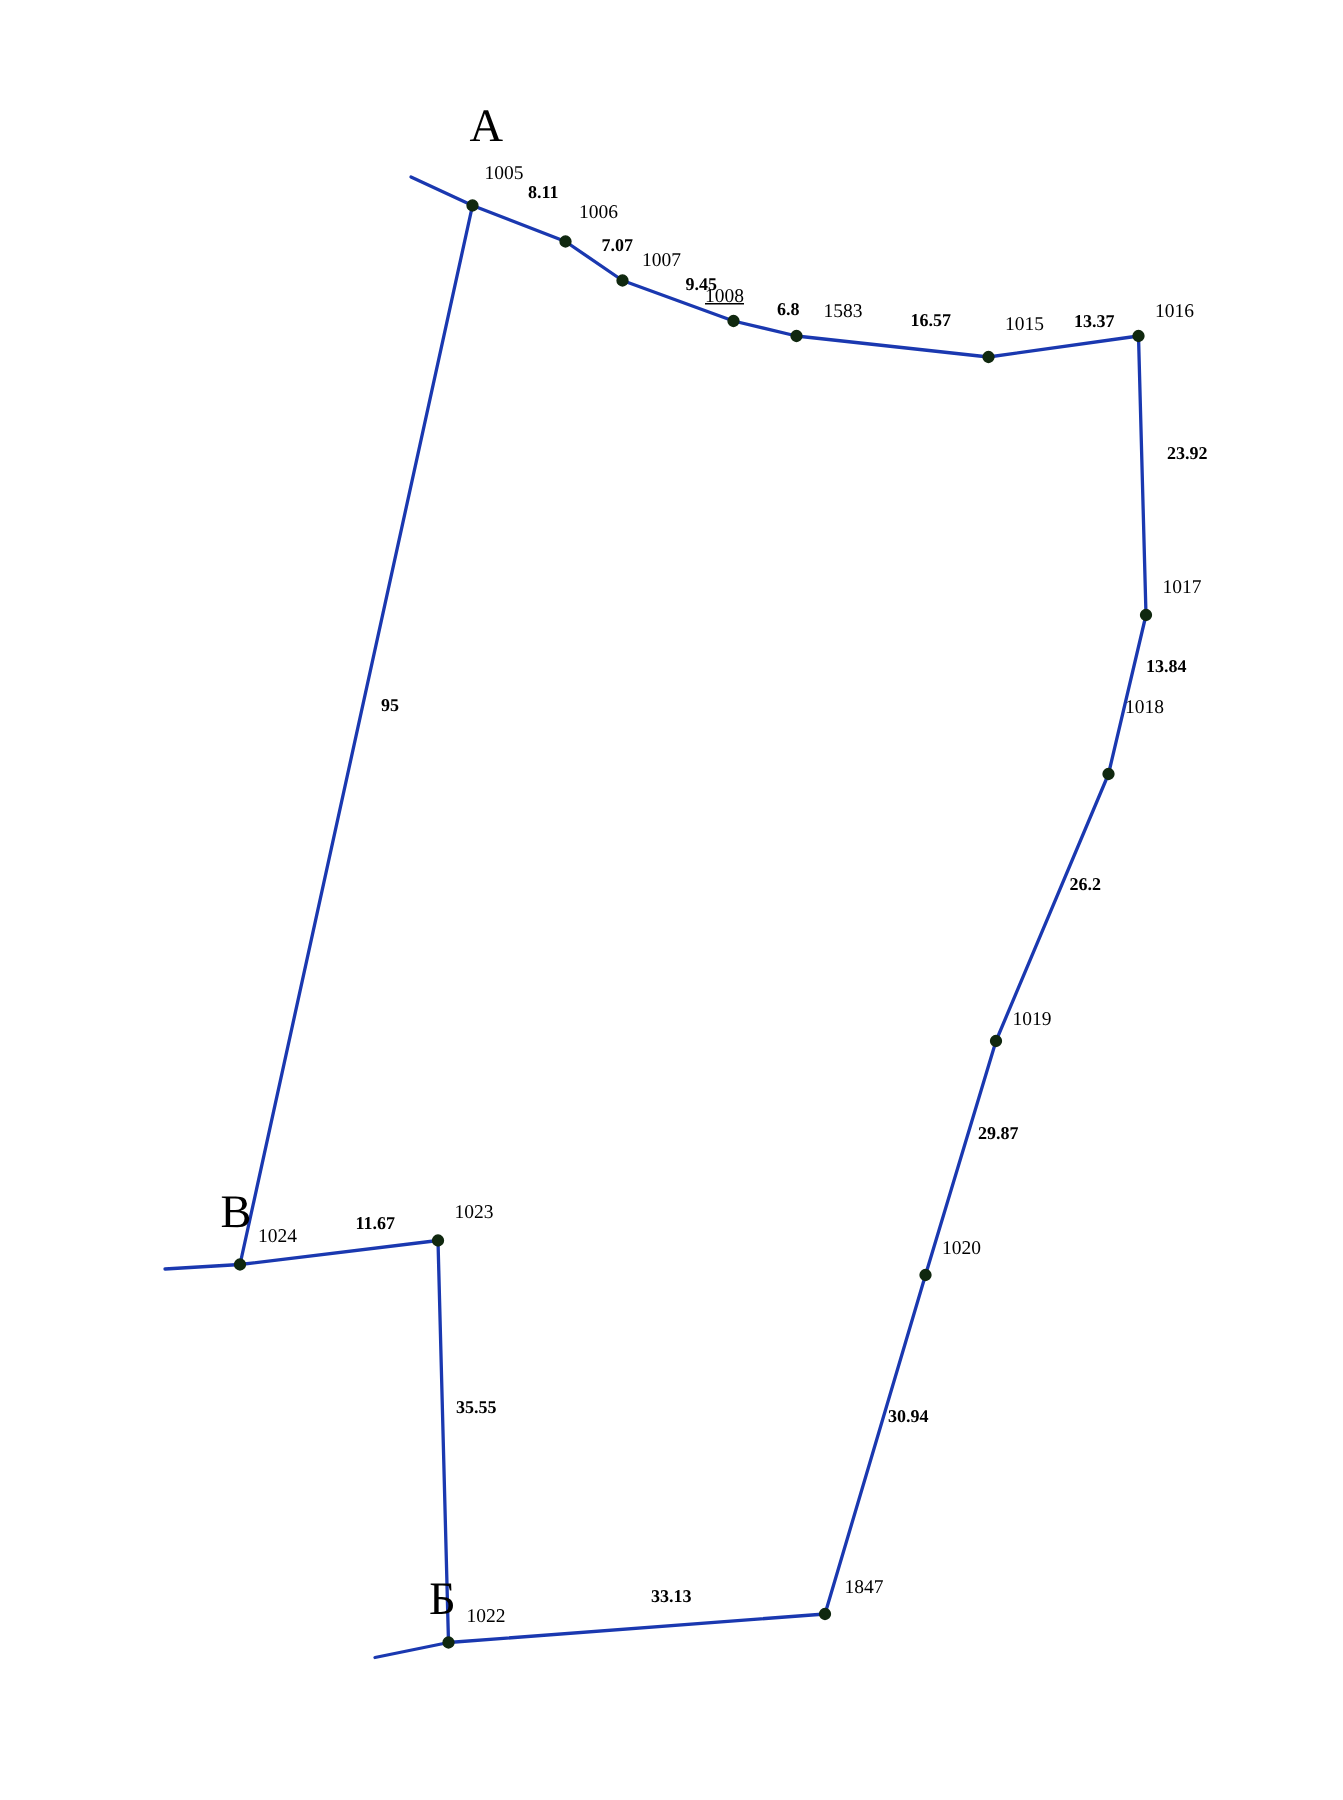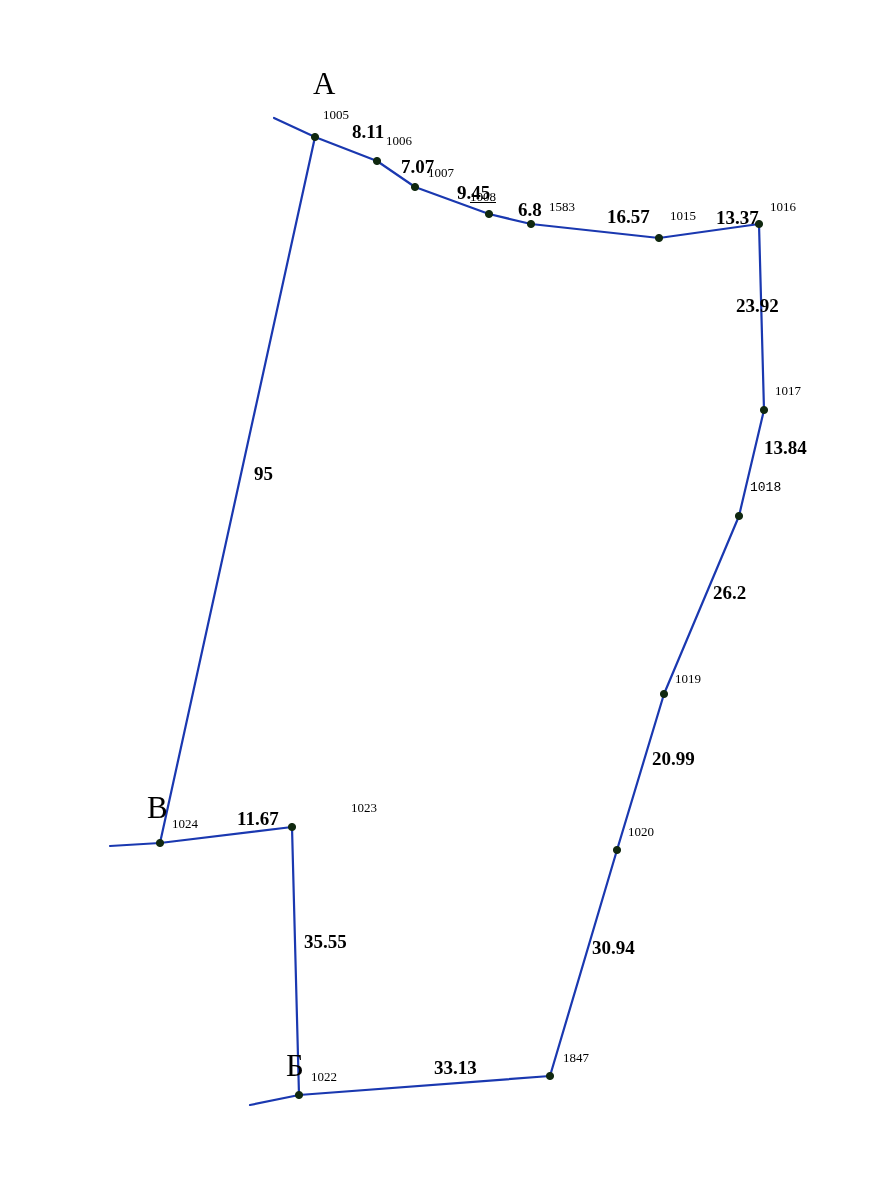--- a/index.html
+++ b/index.html
@@ -52,21 +52,21 @@
     color: #000000;
     line-height: 1;
   }
   .pt-label {
     font-family: "Liberation Serif", serif;
     font-size: 13px;
     font-weight: normal;
   }
   .dist-label {
     font-family: "Liberation Serif", serif;
-    font-size: 19px;
+    font-size: 12px;
     font-weight: bold;
   }
   .corner-label {
     font-family: "Liberation Serif", serif;
     font-size: 31px;
     font-weight: normal;
   }
 </style>
 </head>
 <body>
@@ -104,37 +104,37 @@
   <div class="lbl corner-label" style="left:286px; top:1050px;">Б</div>
 
   <div class="lbl pt-label" style="left:323px; top:108px;">1005</div>
   <div class="lbl pt-label" style="left:386px; top:134px;">1006</div>
   <div class="lbl pt-label" style="left:428px; top:166px;">1007</div>
   <div class="lbl pt-label" style="left:470px; top:190px;text-decoration:underline;">1008</div>
   <div class="lbl pt-label" style="left:549px; top:200px;">1583</div>
   <div class="lbl pt-label" style="left:670px; top:209px;">1015</div>
   <div class="lbl pt-label" style="left:770px; top:200px;">1016</div>
   <div class="lbl pt-label" style="left:775px; top:384px;">1017</div>
-  <div class="lbl pt-label" style="left:750px; top:481px;font-family:Liberation Mono, monospace;">1018</div>
+  <div class="lbl pt-label" style="left:750px; top:464px;">1018</div>
   <div class="lbl pt-label" style="left:675px; top:672px;">1019</div>
   <div class="lbl pt-label" style="left:628px; top:825px;">1020</div>
   <div class="lbl pt-label" style="left:563px; top:1051px;">1847</div>
   <div class="lbl pt-label" style="left:311px; top:1070px;">1022</div>
-  <div class="lbl pt-label" style="left:303px; top:801px;margin-left:48px;">1023</div>
+  <div class="lbl pt-label" style="left:303px; top:801px;">1023</div>
   <div class="lbl pt-label" style="left:172px; top:817px;">1024</div>
 
   <div class="lbl dist-label" style="left:352px; top:122px;">8.11</div>
   <div class="lbl dist-label" style="left:401px; top:157px;">7.07</div>
   <div class="lbl dist-label" style="left:457px; top:183px;">9.45</div>
   <div class="lbl dist-label" style="left:518px; top:200px;">6.8</div>
   <div class="lbl dist-label" style="left:607px; top:207px;text-align:center;">16.57</div>
   <div class="lbl dist-label" style="left:716px; top:208px;text-align:right;">13.37</div>
-  <div class="lbl dist-label" style="left:736px; top:296px;">23.92</div>
+  <div class="lbl dist-label" style="left:778px; top:296px;">23.92</div>
   <div class="lbl dist-label" style="left:764px; top:438px;">13.84</div>
   <div class="lbl dist-label" style="left:713px; top:583px;">26.2</div>
-  <div class="lbl dist-label" style="left:652px; top:749px;">20.99</div>
+  <div class="lbl dist-label" style="left:652px; top:749px;">29.87</div>
   <div class="lbl dist-label" style="left:592px; top:938px;">30.94</div>
   <div class="lbl dist-label" style="left:434px; top:1058px;text-align:right;">33.13</div>
   <div class="lbl dist-label" style="left:304px; top:932px;">35.55</div>
   <div class="lbl dist-label" style="left:237px; top:809px;">11.67</div>
   <div class="lbl dist-label" style="left:254px; top:464px;">95</div>
 
 </div>
 
 </body></html>

